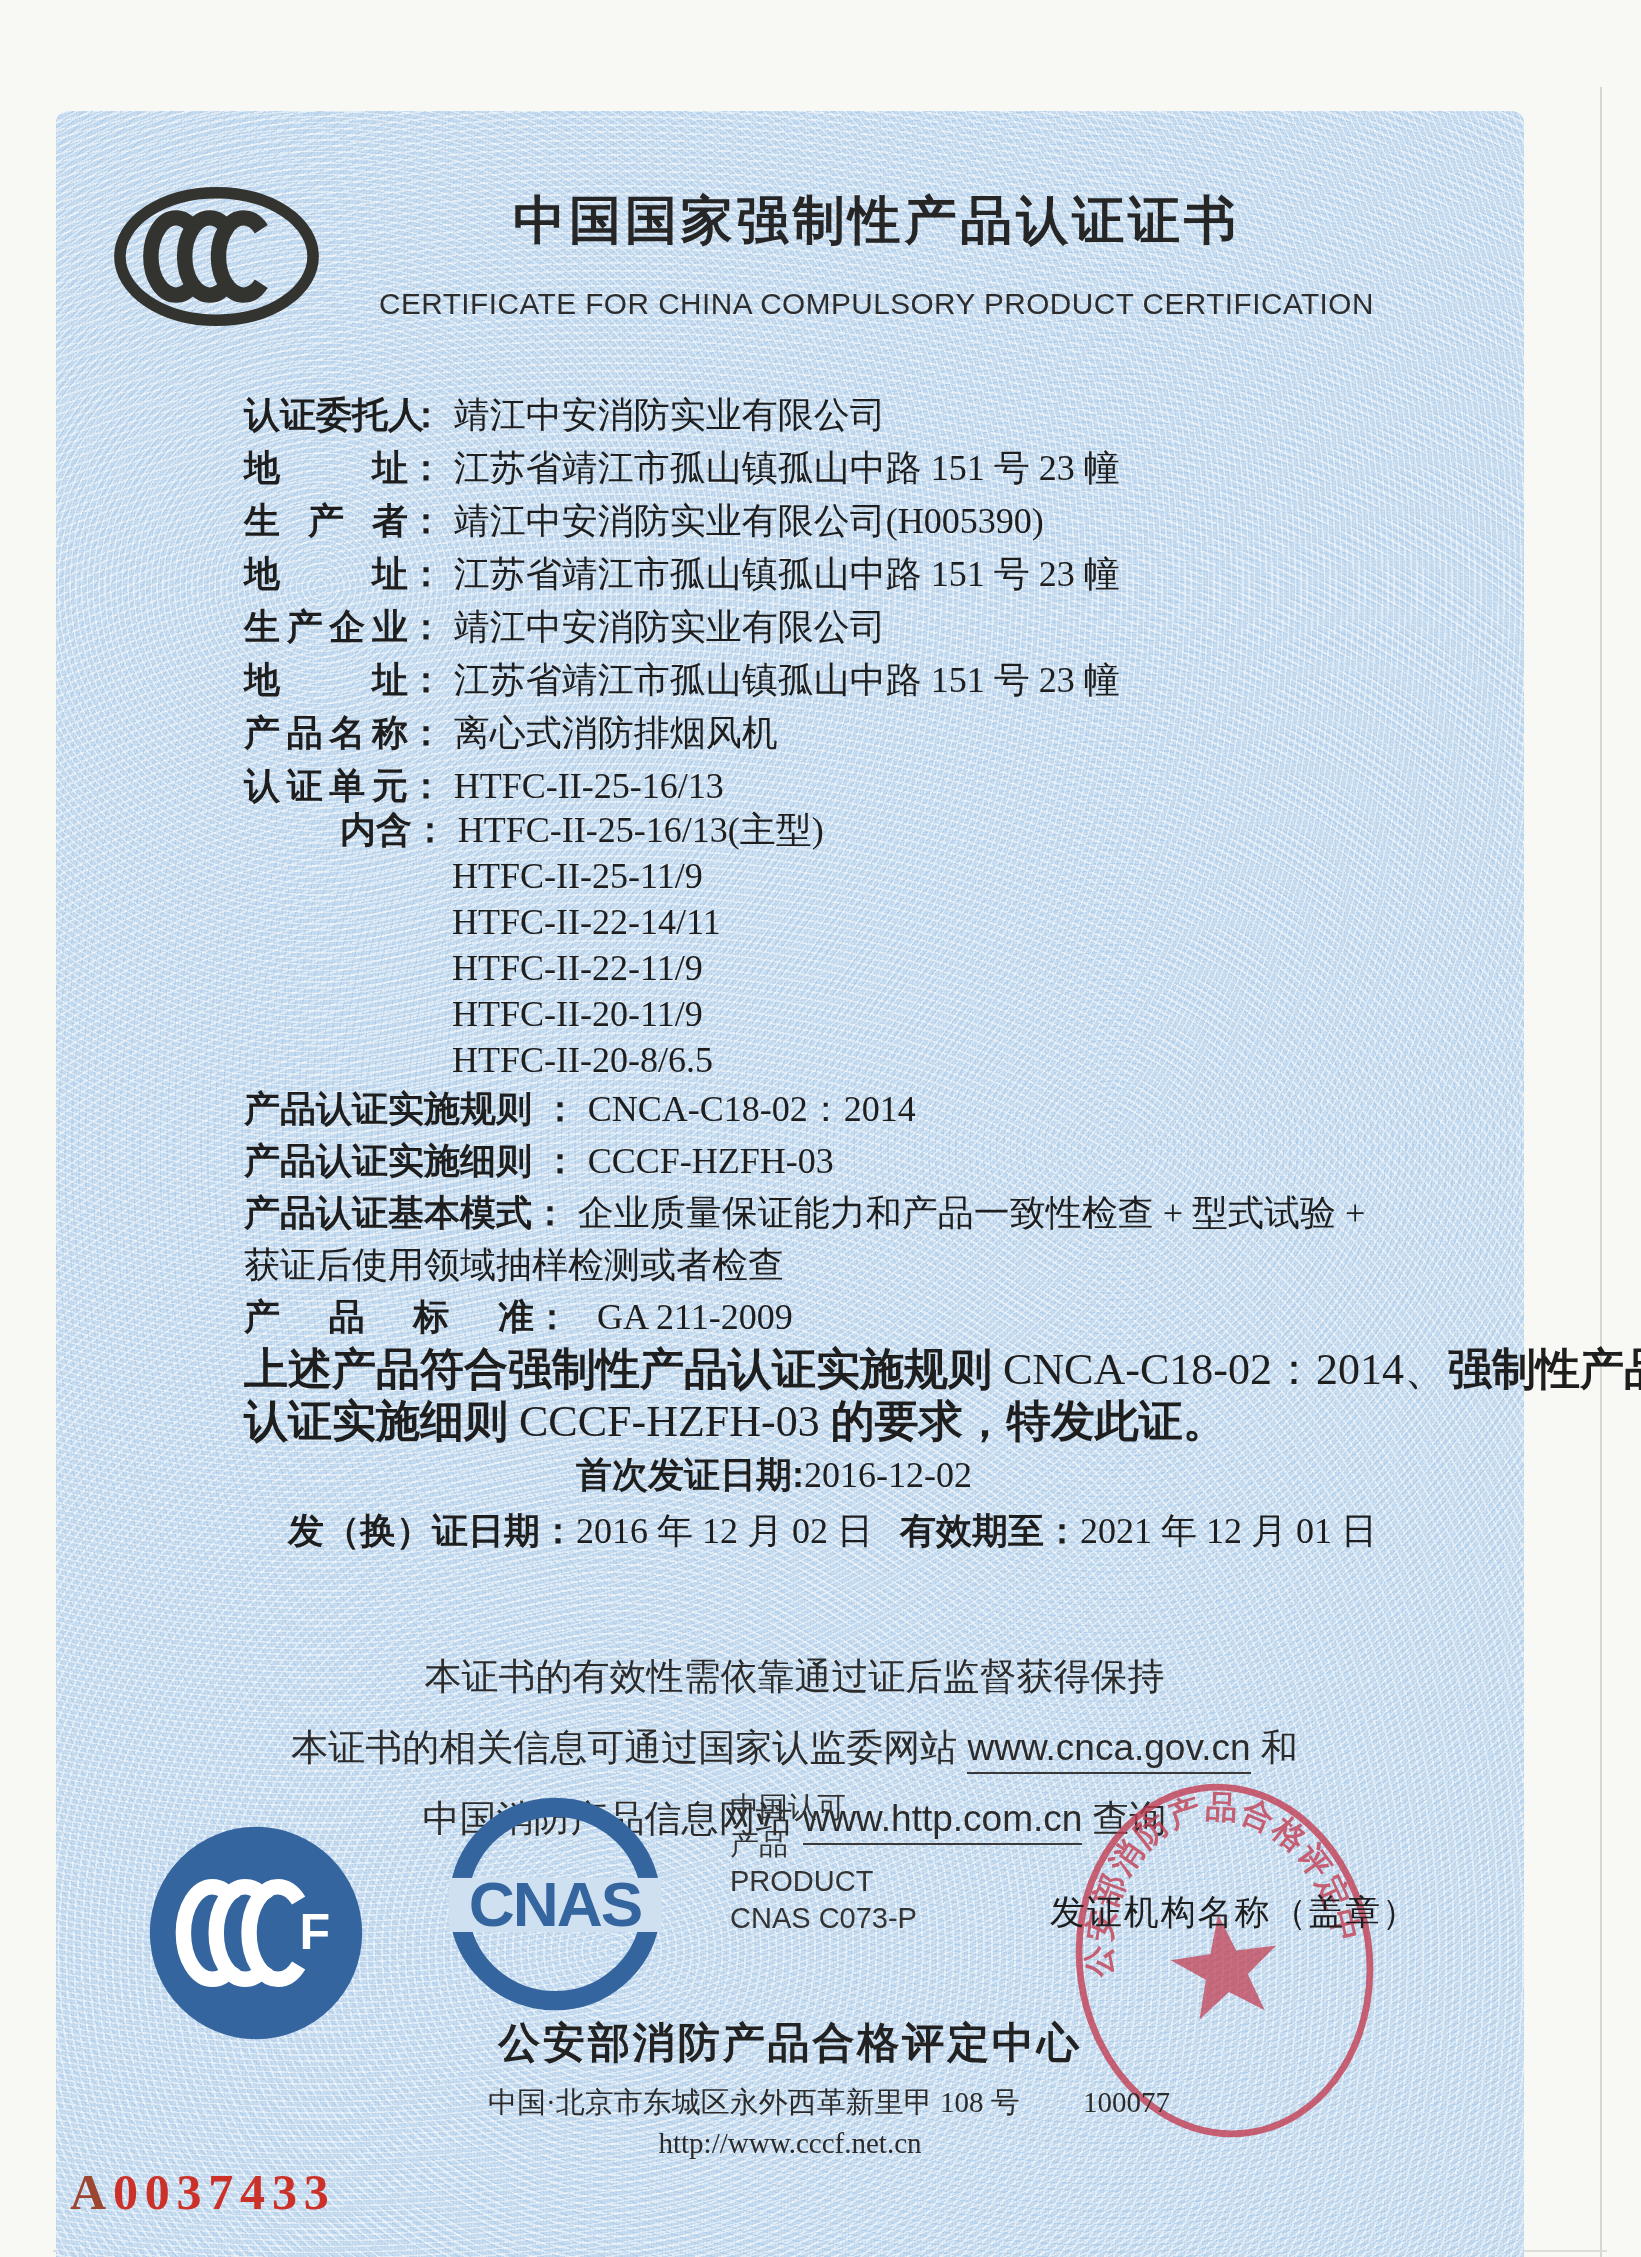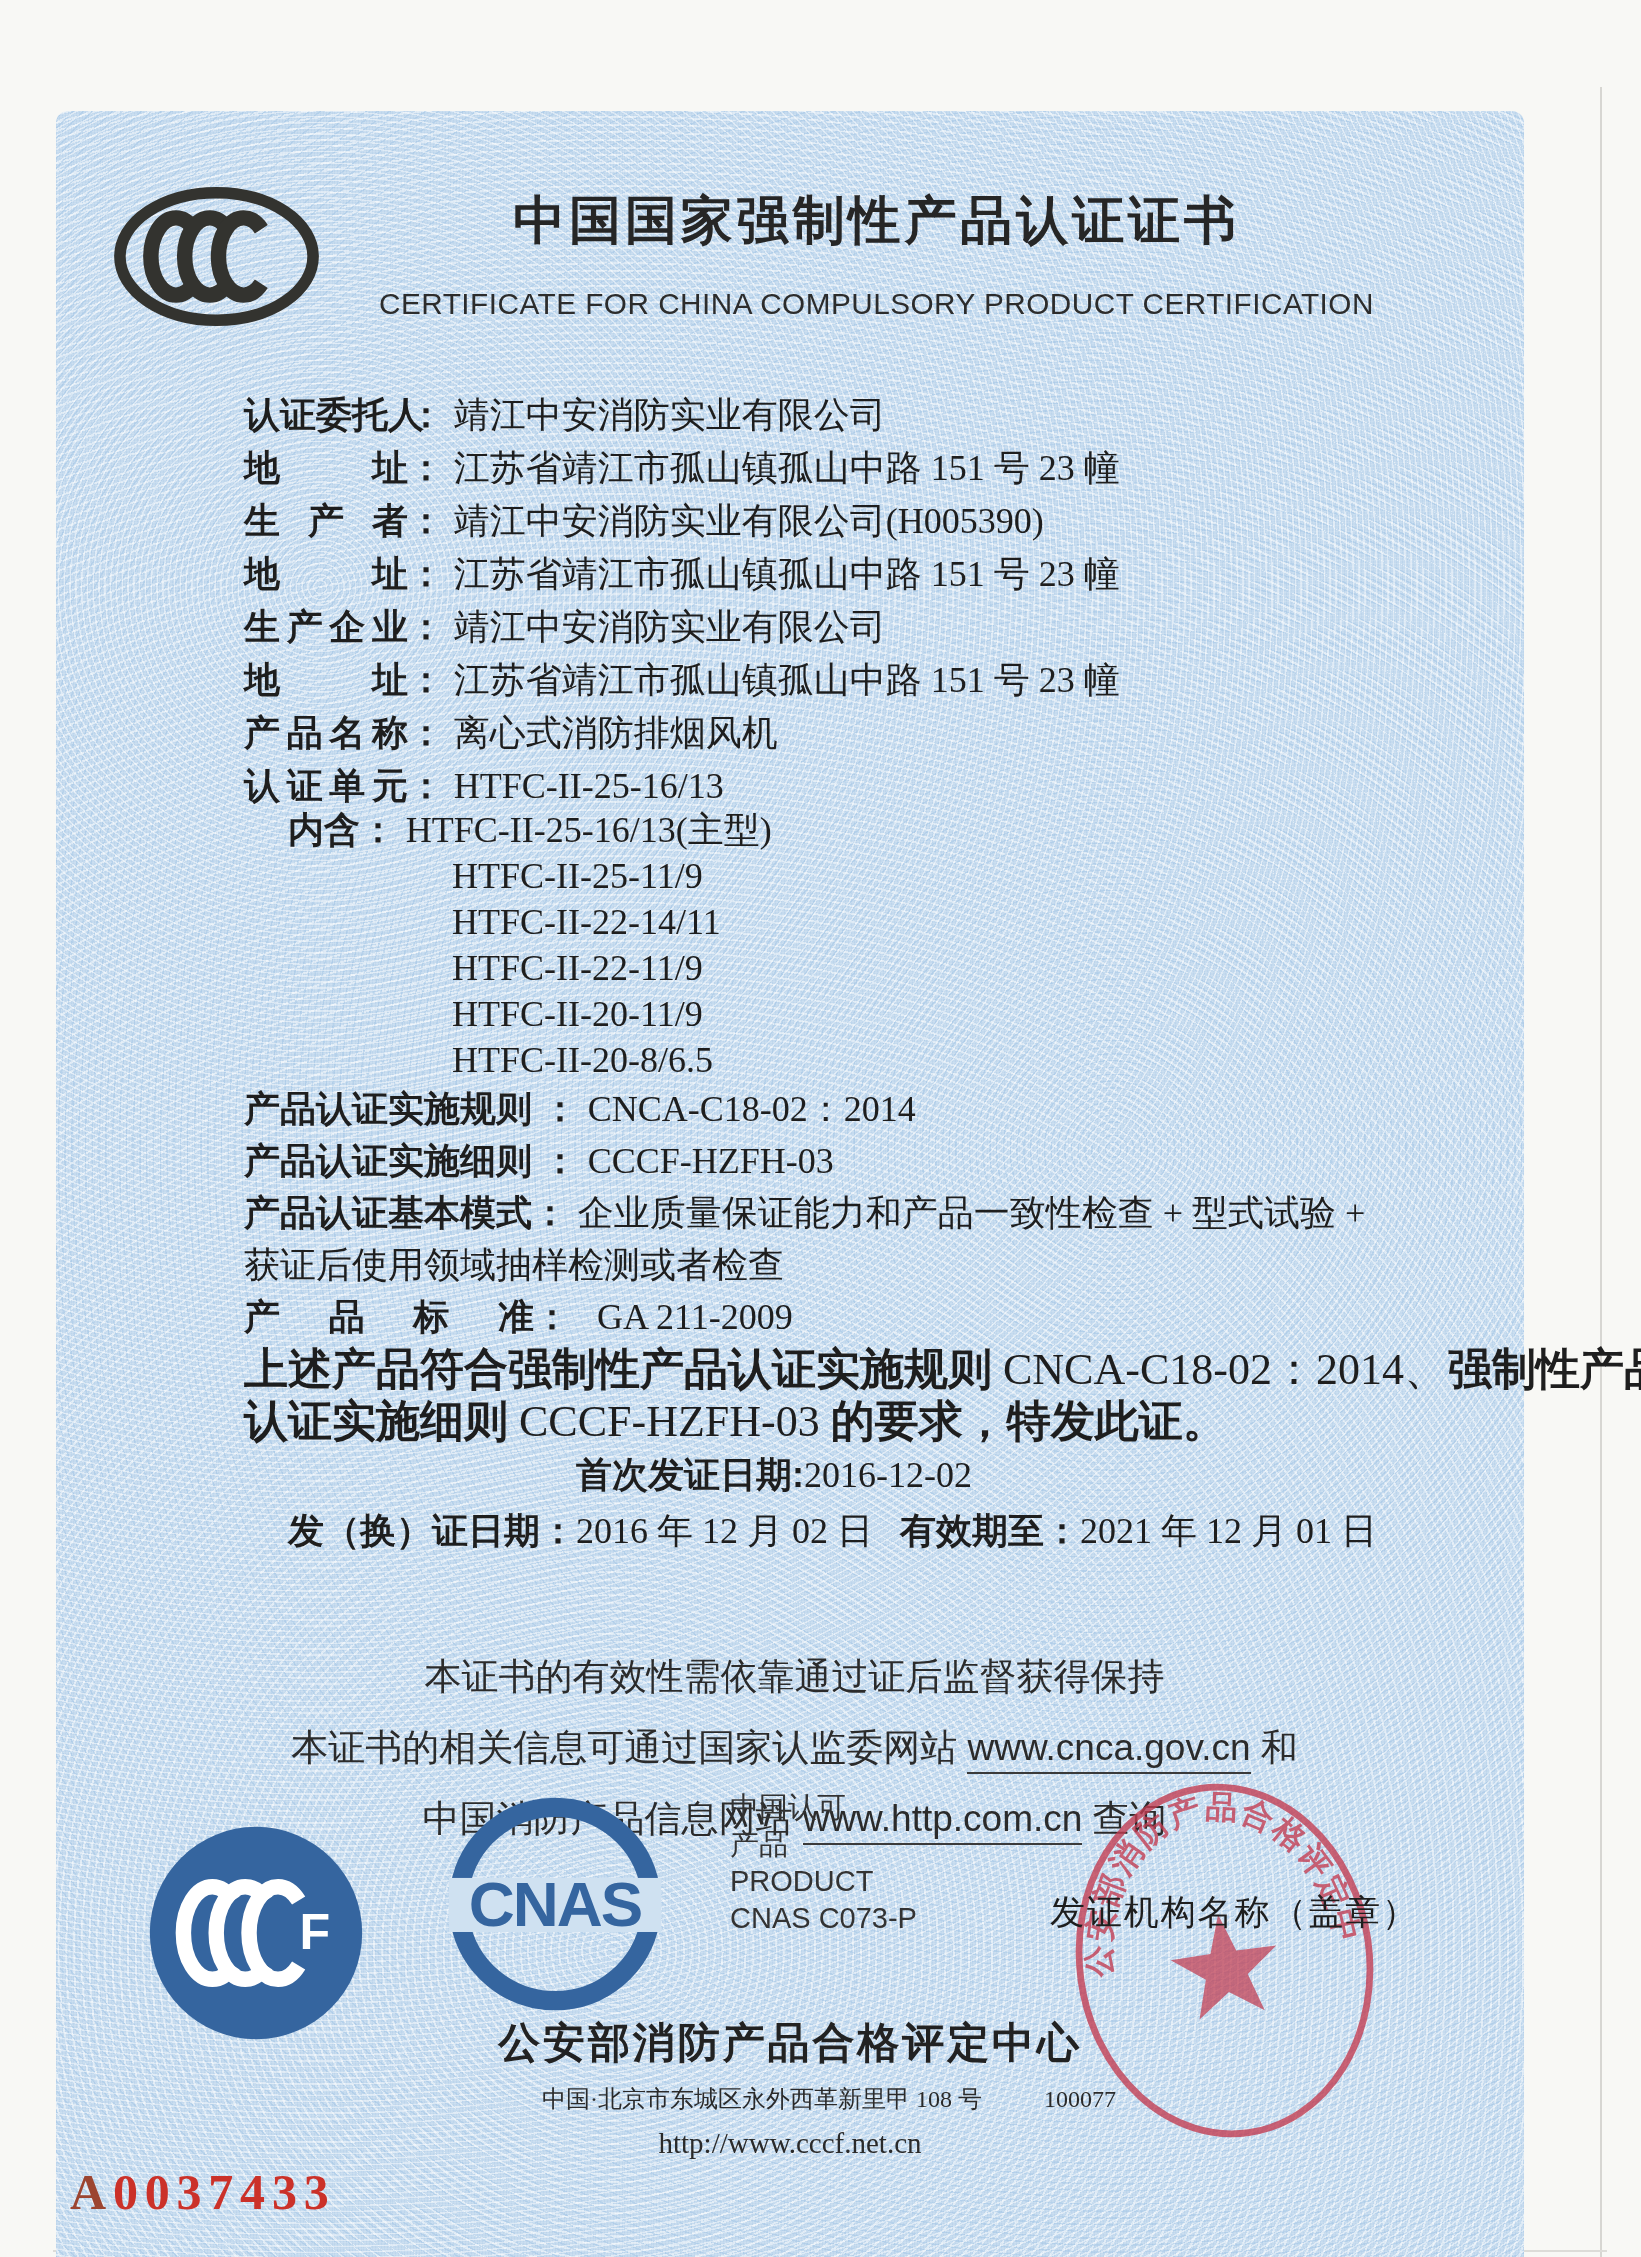--- a/index.html
+++ b/index.html
@@ -37,21 +37,21 @@
   .cert-no{position:absolute;left:877px;top:239px;font-size:33px;color:#1d1d1d;white-space:nowrap;}
 
   
   .content{position:absolute;left:188px;top:272px;width:1173px;color:#1e1e1e;}
   .frow{height:53px;line-height:64px;font-size:36px;white-space:nowrap;}
   .flabel{display:inline-block;width:164px;font-weight:bold;text-align:justify;text-align-last:justify;
     font-family:"Liberation Sans","DejaVu Sans",sans-serif;vertical-align:bottom;}
   .colon{font-weight:bold;font-family:"Liberation Sans","DejaVu Sans",sans-serif;}
   .fvalue{margin-left:9.7px;font-size:36px;}
   .mrow{height:46px;line-height:46px;font-size:36px;margin-left:208px;white-space:nowrap;}
-  .inner-row{height:46px;line-height:46px;font-size:36px;margin-left:44px;white-space:nowrap;}
+  .inner-row{height:46px;line-height:46px;font-size:36px;margin-left:96px;white-space:nowrap;}
   .rrow{height:52px;line-height:52px;font-size:36px;white-space:nowrap;}
   .rlabel{font-weight:bold;font-family:"Liberation Sans","DejaVu Sans",sans-serif;}
   .wlabel{display:inline-block;width:290px;font-weight:bold;text-align:justify;text-align-last:justify;
     font-family:"Liberation Sans","DejaVu Sans",sans-serif;vertical-align:bottom;}
   .st-line{height:52px;line-height:52px;font-size:44px;white-space:nowrap;}
   .bold-cjk{font-weight:bold;font-family:"Liberation Sans","DejaVu Sans",sans-serif;}
   .drow{height:56px;line-height:56px;font-size:36px;white-space:nowrap;margin-left:44px;}
   .first-date{margin-left:332px;}
   .gap-l{margin-left:27px;}
 
@@ -64,21 +64,21 @@
   
   .cccf-logo{position:absolute;left:89px;top:1711px;width:222px;height:222px;}
   .cnas-logo{position:absolute;left:388px;top:1682px;width:222px;height:222px;}
   .accred{position:absolute;left:674px;top:1678px;font-size:29px;line-height:37px;color:#333;
     font-family:"Liberation Sans","DejaVu Sans",sans-serif;}
   .stamp-wrap{position:absolute;left:1014px;top:1666px;width:309px;height:367px;transform:rotate(-8deg);opacity:.92;}
   .stamp-caption{position:absolute;left:994px;top:1778px;font-size:35px;letter-spacing:1.9px;color:#1e1e1e;white-space:nowrap;}
   .issuer-name{position:absolute;left:0;top:1904px;width:1468px;text-align:center;
     font-size:42px;font-weight:bold;letter-spacing:2.9px;color:#222;
     font-family:"Liberation Sans","DejaVu Sans",sans-serif;}
-  .issuer-addr{position:absolute;left:0;top:1972px;width:1468px;text-align:center;font-size:24px;color:#2a2a2a;
+  .issuer-addr{position:absolute;left:0;top:1972px;width:1468px;text-align:center;font-size:29px;color:#2a2a2a;
     transform:translateX(39px);white-space:nowrap;}
   .postcode{margin-left:56px;}
   .issuer-web{position:absolute;left:0;top:2016px;width:1468px;text-align:center;font-size:29px;color:#2a2a2a;}
 
   .serial{position:absolute;left:70px;top:2163px;font-size:50px;font-weight:bold;letter-spacing:6.8px;
     color:#cb3129;font-family:"Liberation Serif","DejaVu Serif",serif;}
   .serial::first-letter{color:#9c4531;}
 </style>
 </head>
 <body>

